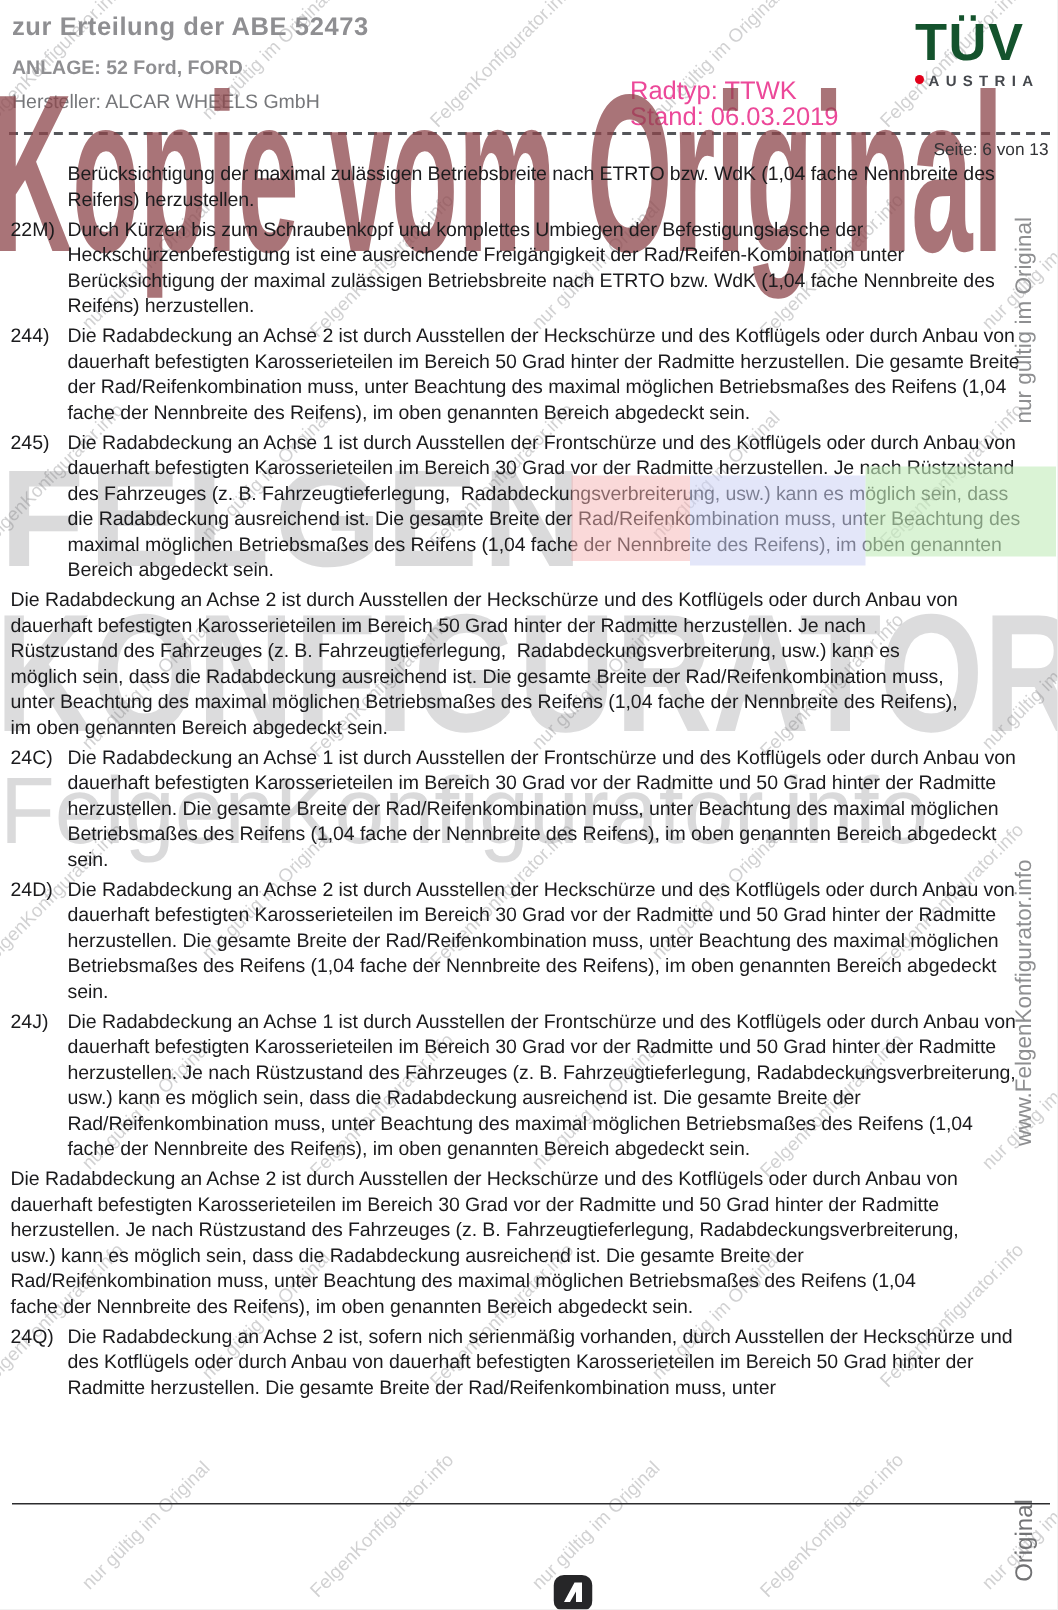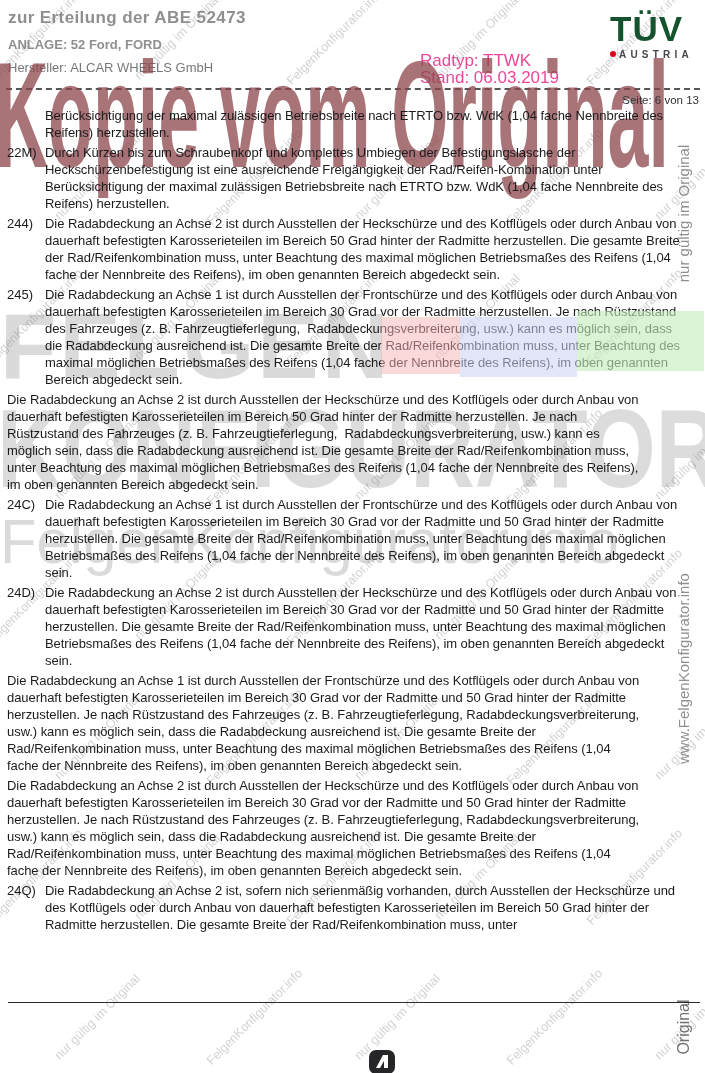--- a/index.html
+++ b/index.html
@@ -149,20 +149,21 @@
       </div>
       <div class="cond">
         <span class="num">24C)</span>
         <div class="txt">Die Radabdeckung an Achse 1 ist durch Ausstellen der Frontschürze und des Kotflügels oder durch Anbau von dauerhaft befestigten Karosserieteilen im Bereich 30 Grad vor der Radmitte und 50 Grad hinter der Radmitte herzustellen. Die gesamte Breite der Rad/Reifenkombination muss, unter Beachtung des maximal möglichen Betriebsmaßes des Reifens (1,04 fache der Nennbreite des Reifens), im oben genannten Bereich abgedeckt sein.</div>
       </div>
       <div class="cond">
         <span class="num">24D)</span>
         <div class="txt">Die Radabdeckung an Achse 2 ist durch Ausstellen der Heckschürze und des Kotflügels oder durch Anbau von dauerhaft befestigten Karosserieteilen im Bereich 30 Grad vor der Radmitte und 50 Grad hinter der Radmitte herzustellen. Die gesamte Breite der Rad/Reifenkombination muss, unter Beachtung des maximal möglichen Betriebsmaßes des Reifens (1,04 fache der Nennbreite des Reifens), im oben genannten Bereich abgedeckt sein.</div>
       </div>
       <div class="cond">
+        <span class="num">24J)</span>
         <div class="txt">Die Radabdeckung an Achse 1 ist durch Ausstellen der Frontschürze und des Kotflügels oder durch Anbau von dauerhaft befestigten Karosserieteilen im Bereich 30 Grad vor der Radmitte und 50 Grad hinter der Radmitte herzustellen. Je nach Rüstzustand des Fahrzeuges (z. B. Fahrzeugtieferlegung, Radabdeckungsverbreiterung, usw.) kann es möglich sein, dass die Radabdeckung ausreichend ist. Die gesamte Breite der Rad/Reifenkombination muss, unter Beachtung des maximal möglichen Betriebsmaßes des Reifens (1,04 fache der Nennbreite des Reifens), im oben genannten Bereich abgedeckt sein.</div>
       </div>
       <div class="cond">
         <div class="txt">Die Radabdeckung an Achse 2 ist durch Ausstellen der Heckschürze und des Kotflügels oder durch Anbau von dauerhaft befestigten Karosserieteilen im Bereich 30 Grad vor der Radmitte und 50 Grad hinter der Radmitte herzustellen. Je nach Rüstzustand des Fahrzeuges (z. B. Fahrzeugtieferlegung, Radabdeckungsverbreiterung, usw.) kann es möglich sein, dass die Radabdeckung ausreichend ist. Die gesamte Breite der Rad/Reifenkombination muss, unter Beachtung des maximal möglichen Betriebsmaßes des Reifens (1,04 fache der Nennbreite des Reifens), im oben genannten Bereich abgedeckt sein.</div>
       </div>
       <div class="cond">
         <span class="num">24Q)</span>
         <div class="txt">Die Radabdeckung an Achse 2 ist, sofern nich serienmäßig vorhanden, durch Ausstellen der Heckschürze und des Kotflügels oder durch Anbau von dauerhaft befestigten Karosserieteilen im Bereich 50 Grad hinter der Radmitte herzustellen. Die gesamte Breite der Rad/Reifenkombination muss, unter</div>
       </div>
     </div>

